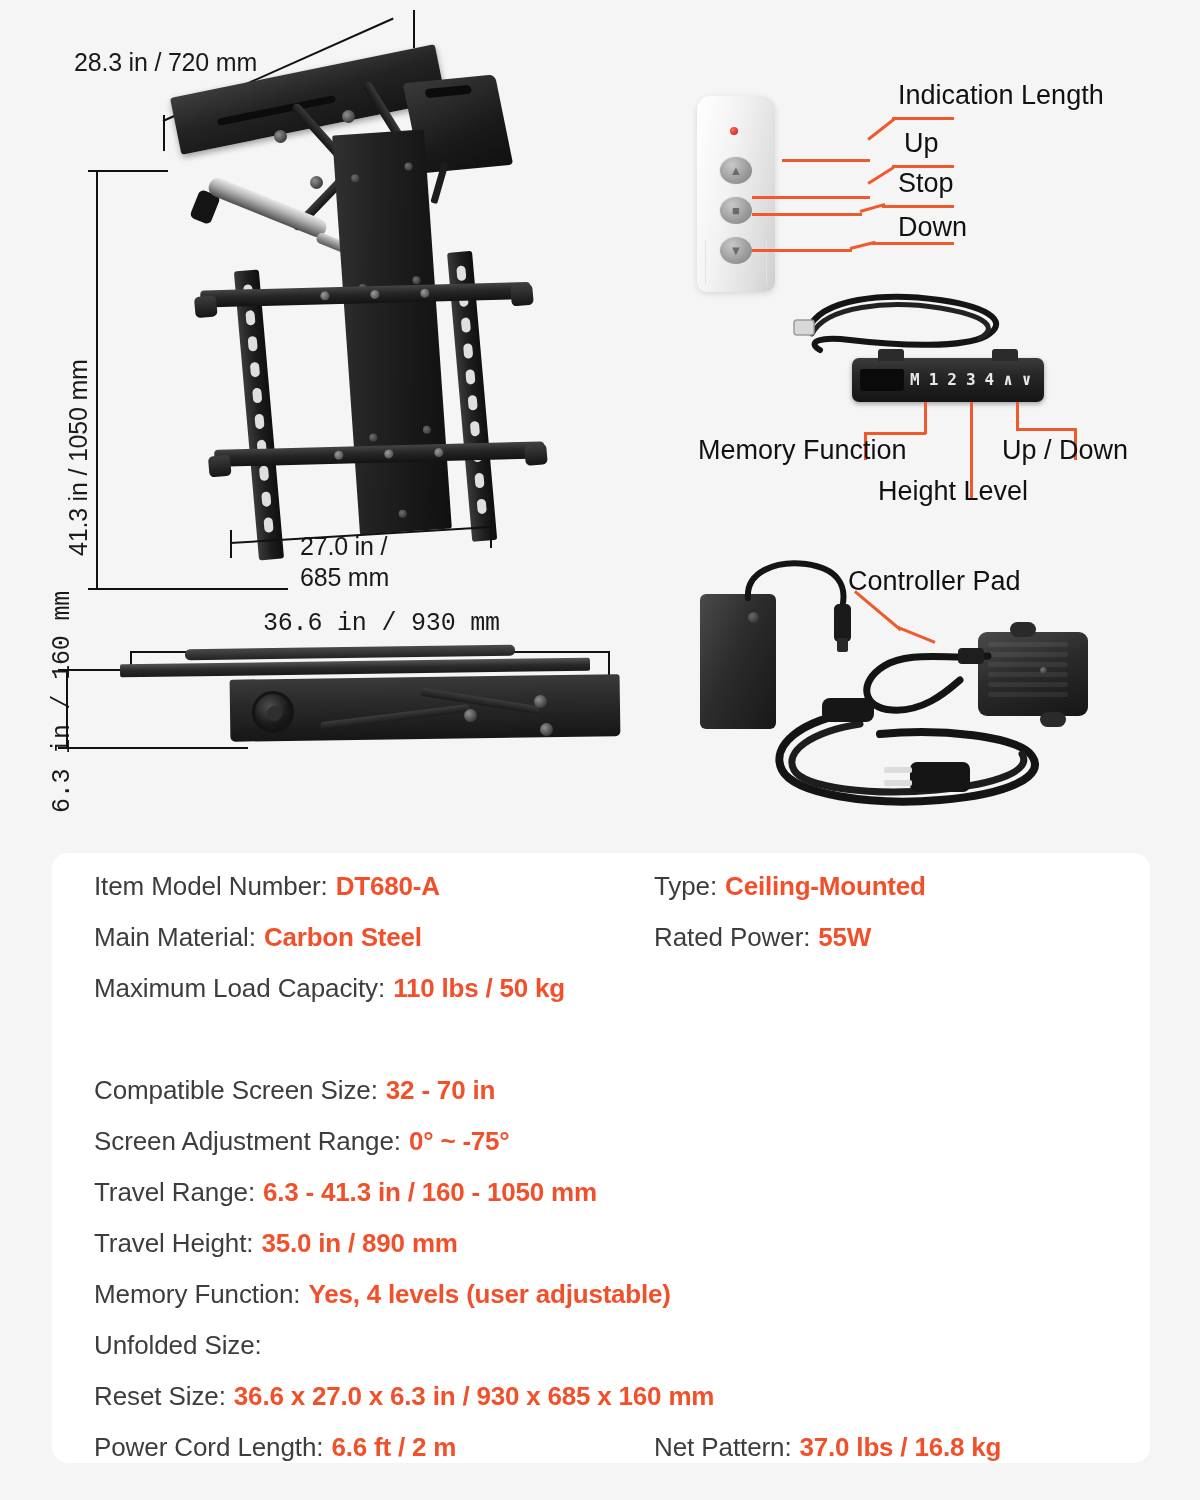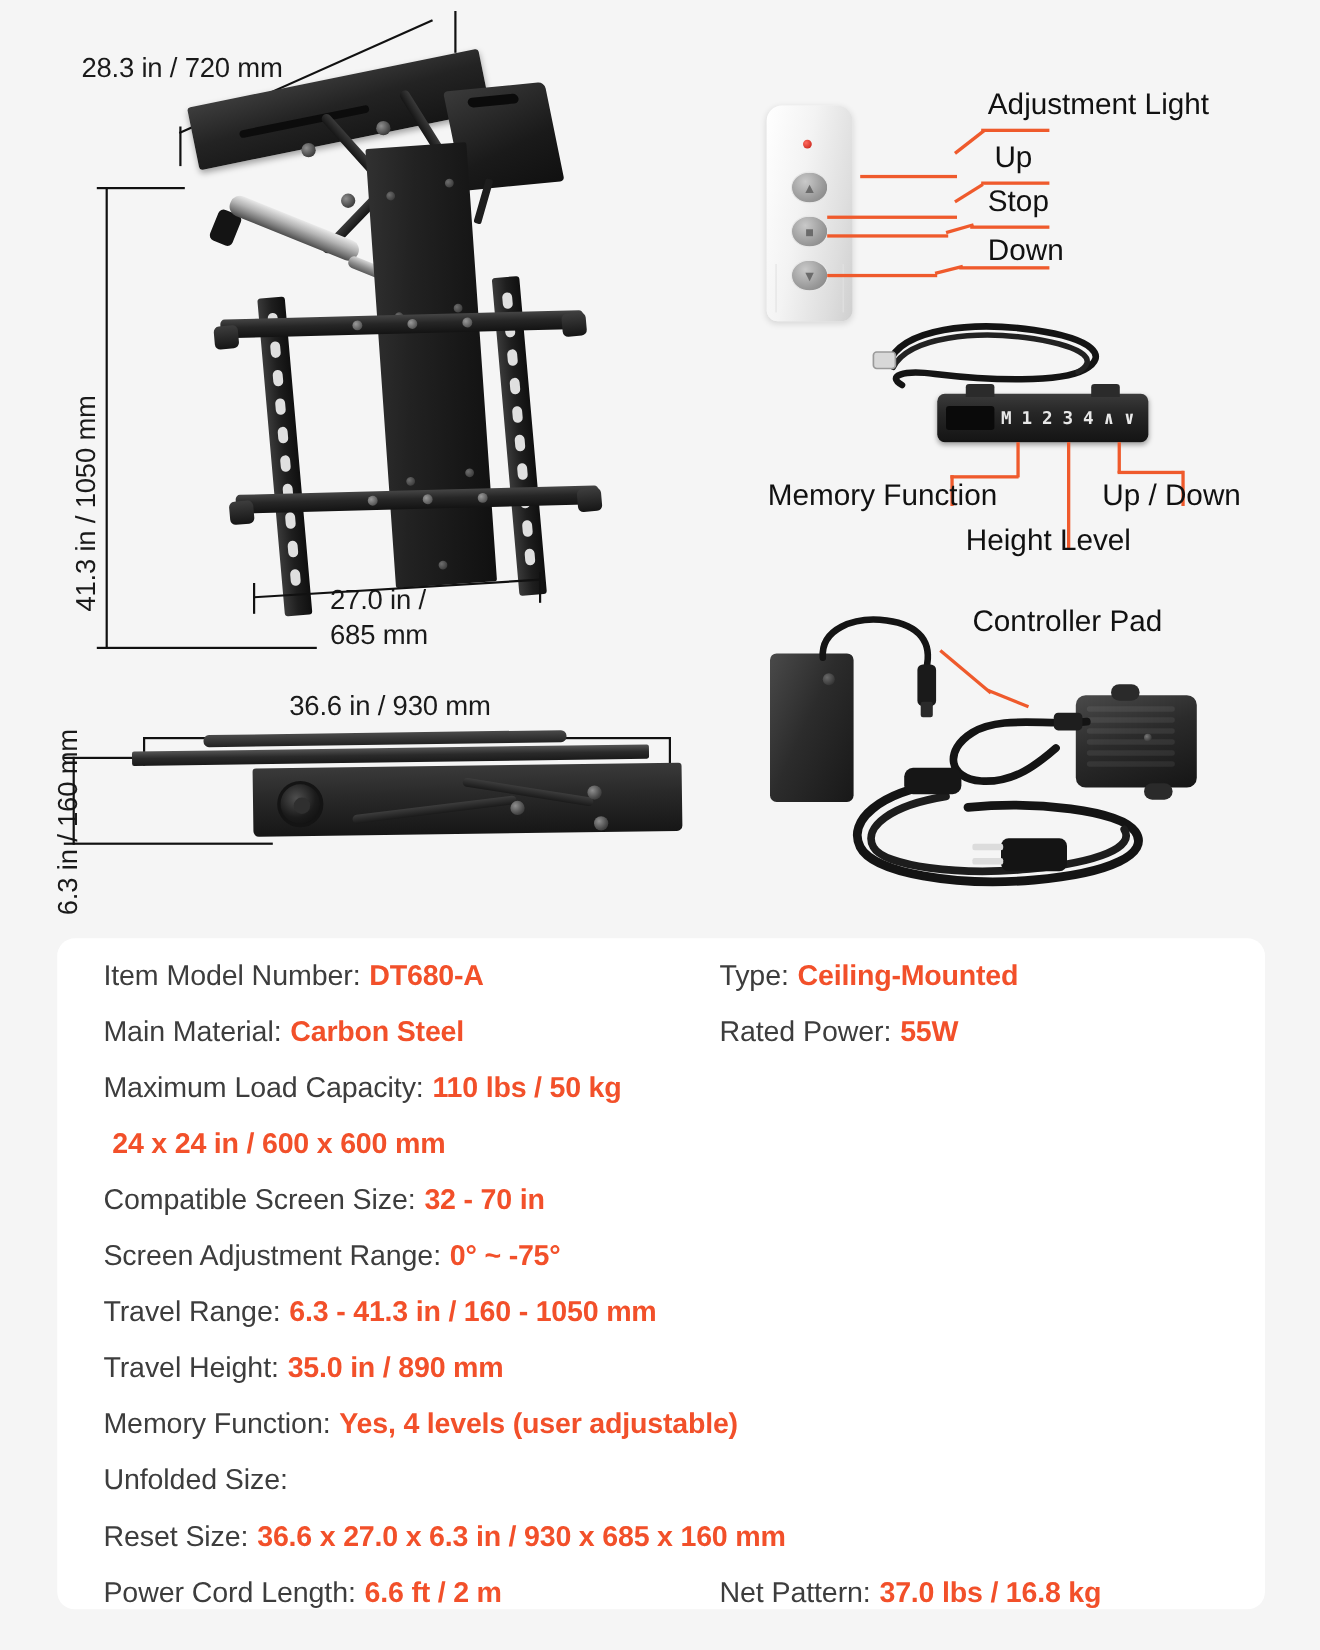--- a/index.html
+++ b/index.html
@@ -369,21 +369,21 @@
       <div class="dimtext" style="margin-top:2px;">685 mm</div>
     </div>
     <div class="abs" style="left:230px; top:524px; width:262px; height:26px;">
       <div style="position:absolute;left:0;top:18px;width:262px;height:2px;background:#111;
                   transform:rotate(-3.5deg);transform-origin:left center;"></div>
       <div class="line-v" style="left:0px; top:6px; height:28px;"></div>
       <div class="line-v" style="left:260px; top:-4px; height:28px;"></div>
     </div>
   </div>
 
-  <div class="abs" style="left:0;top:600px;width:630px;height:250px;">
+  <div class="abs" style="left:0;top:581px;width:630px;height:250px;font-family:Liberation Mono, monospace;">
 
     <div class="dimtext abs" style="left:263px; top:28px;">36.6 in / 930 mm</div>
     <div class="abs" style="left:130px; top:62px; width:480px; height:26px;">
       <div class="line-h" style="left:0; top:8px; width:480px;"></div>
       <div class="line-v" style="left:0px; top:8px; height:26px;"></div>
       <div class="line-v" style="left:478px; top:8px; height:26px;"></div>
     </div>
 
     <div class="abs" style="left:22px; top:12px;">
       <div class="dimtext" style="transform:rotate(-90deg); transform-origin:left top;
@@ -439,21 +439,21 @@
                   transform:rotate(-16deg);transform-origin:left center;"></div>
       <div class="orange-h" style="left:242px; top:145px; width:72px;"></div>
     </div>
     <div>
       <div class="orange-h" style="left:112px; top:189px; width:100px;"></div>
       <div style="position:absolute;left:210px;top:187px;width:26px;height:2.5px;background:#ef5a2c;
                   transform:rotate(-14deg);transform-origin:left center;"></div>
       <div class="orange-h" style="left:232px; top:182px; width:82px;"></div>
     </div>
 
-    <div class="callout" style="left:258px; top:20px;">Adjustment Light</div>
+    <div class="callout" style="left:258px; top:20px;">Indication Length</div>
     <div class="callout" style="left:264px; top:68px;">Up</div>
     <div class="callout" style="left:258px; top:108px;">Stop</div>
     <div class="callout" style="left:258px; top:152px;">Down</div>
   </div>
 
   <div class="abs" style="left:640px; top:280px; width:560px; height:240px;">
 
     <svg class="abs" style="left:150px; top:10px;" width="240" height="80" viewBox="0 0 240 80">
       <path d="M18,40 C30,8 95,2 150,10 C205,18 218,34 196,46 C174,58 110,56 60,50
                C30,46 16,52 30,60" fill="none" stroke="#141414" stroke-width="6" stroke-linecap="round"></path>
@@ -490,21 +490,21 @@
       <div class="orange-v" style="left:434px; top:148px; height:32px;"></div>
     </div>
 
     <div class="callout" style="left:58px; top:155px;">Memory Function</div>
     <div class="callout" style="left:238px; top:196px;">Height Level</div>
     <div class="callout" style="left:362px; top:155px;">Up / Down</div>
   </div>
 
   <div class="abs" style="left:640px; top:530px; width:560px; height:300px;">
 
-    <div class="callout" style="left:208px; top:20px;margin-left:36px;">Controller Pad</div>
+    <div class="callout" style="left:208px; top:36px;">Controller Pad</div>
     <div>
       <div style="position:absolute;left:215px;top:60px;width:60px;height:2.5px;background:#ef5a2c;
                   transform:rotate(40deg);transform-origin:left center;"></div>
       <div style="position:absolute;left:258px;top:96px;width:40px;height:2.5px;background:#ef5a2c;
                   transform:rotate(22deg);transform-origin:left center;"></div>
     </div>
 
     <div class="adapter" style="left:60px; top:64px;"></div>
     <svg class="abs" style="left:96px; top:24px;" width="140" height="110" viewBox="0 0 140 110">
       <path d="M12,44 C10,18 40,6 70,10 C100,14 112,30 106,54" fill="none" stroke="#141414" stroke-width="6" stroke-linecap="round"></path>
@@ -569,21 +569,20 @@
       </div>
 
       <div class="spec-row">
         <div class="cell">
           <span class="lbl">Maximum Load Capacity:</span>
           <span class="val">110 lbs / 50 kg</span>
         </div>
       </div>
       <div class="spec-row">
         <div class="cell">
-          <span class="val">24 x 24 in / 600 x 600 mm</span>
         </div>
       </div>
       <div class="spec-row">
         <div class="cell">
           <span class="lbl">Compatible Screen Size:</span>
           <span class="val">32 - 70 in</span>
         </div>
       </div>
       <div class="spec-row">
         <div class="cell">

